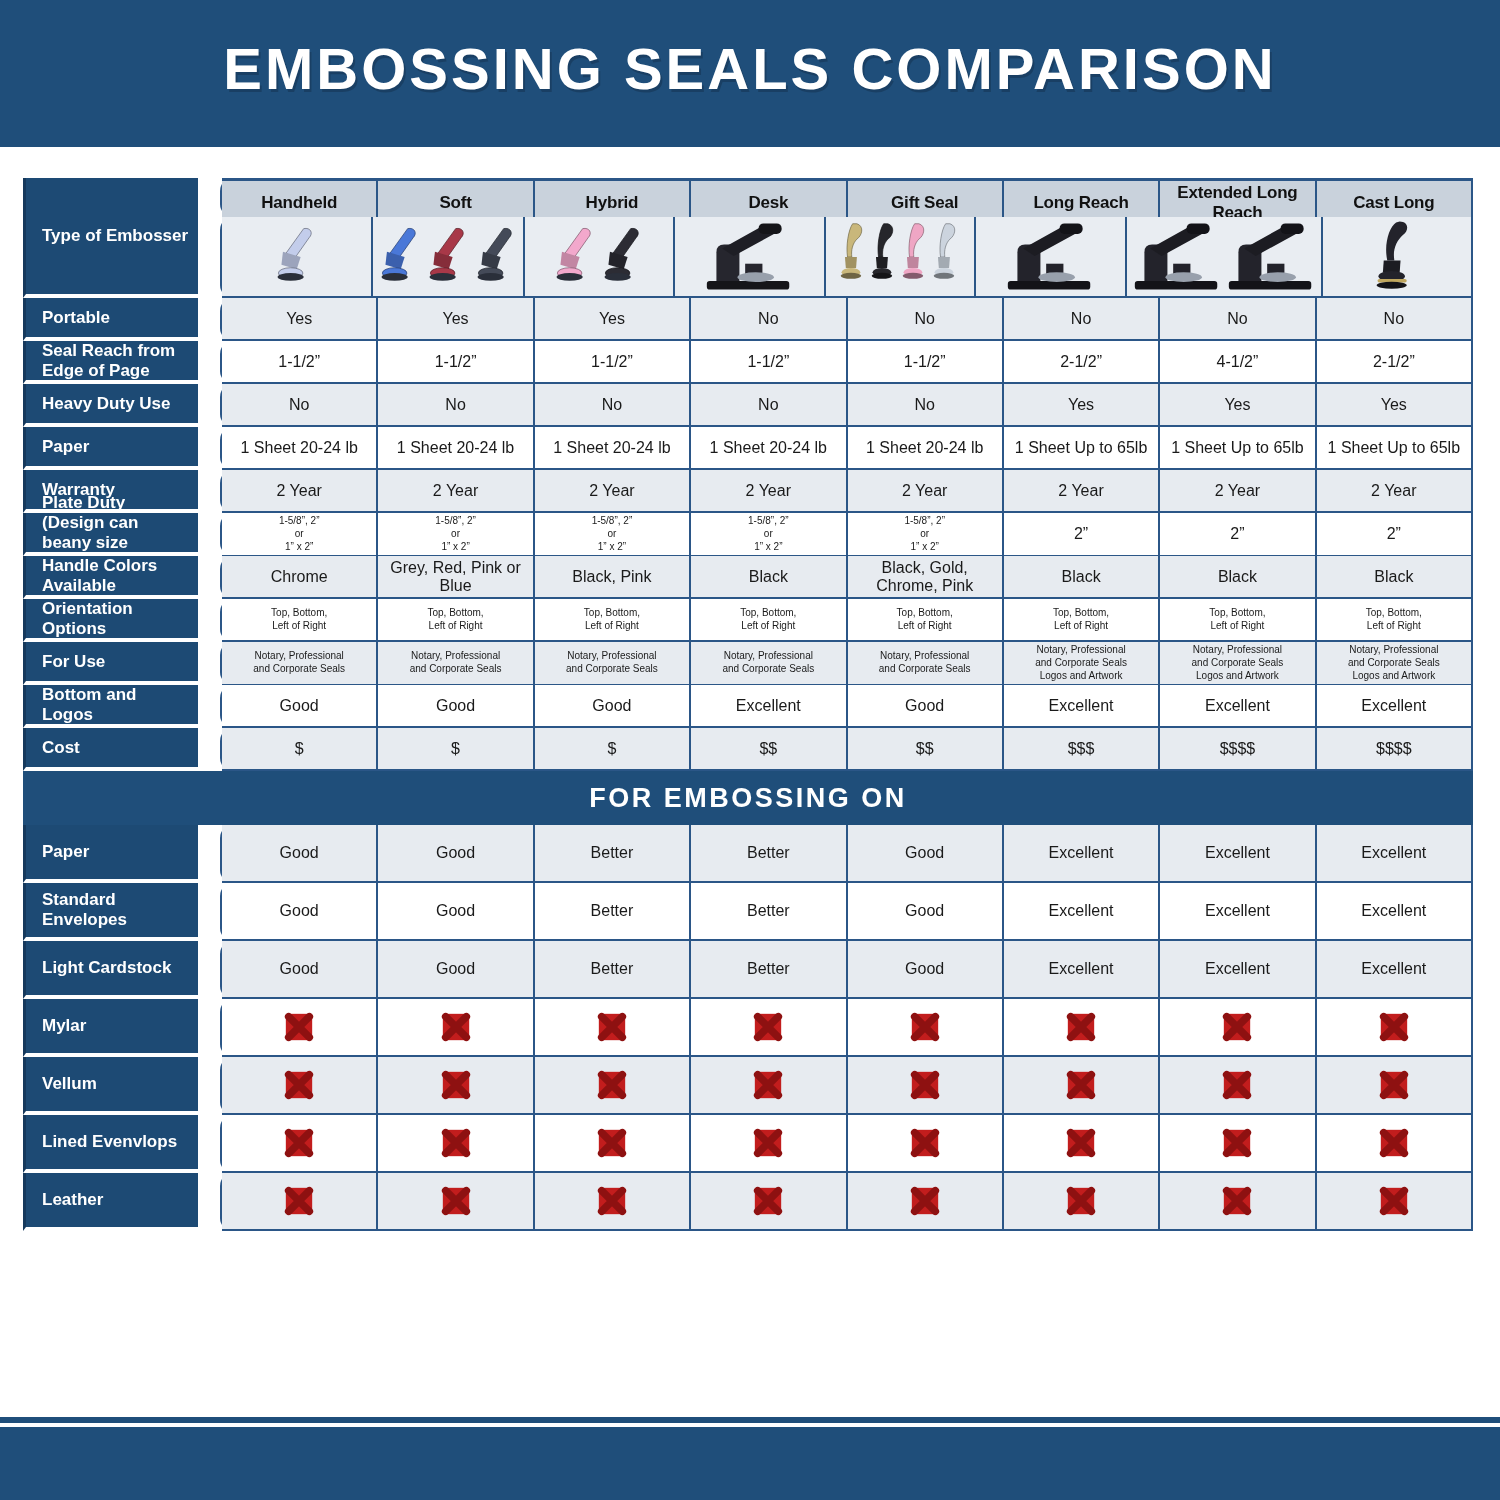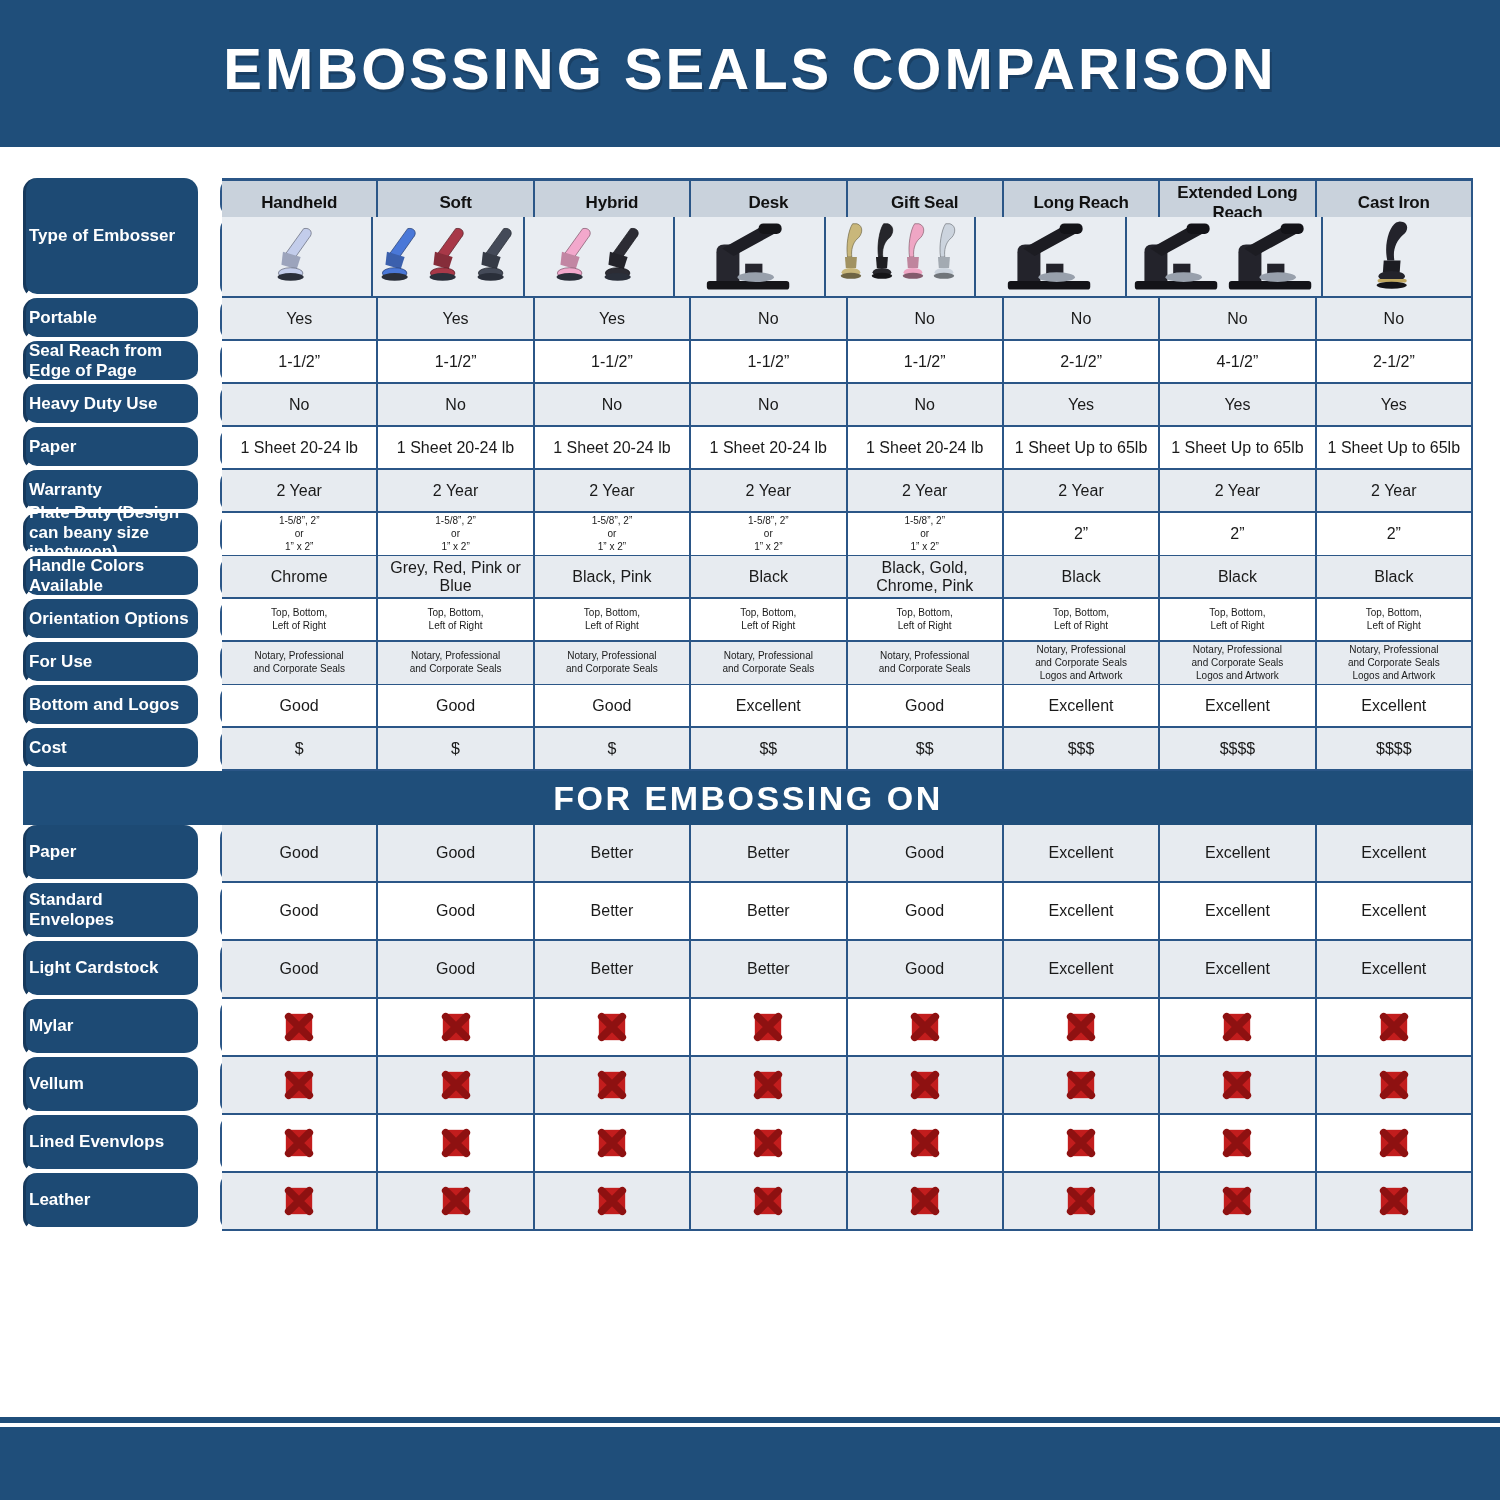--- a/index.html
+++ b/index.html
@@ -17,34 +17,34 @@
   .top-rule{top:139px;height:8px;}
   .bottom-rule{top:1417px;height:6px;}
   .footer-band{position:absolute;top:1427px;left:0;width:1500px;height:73px;background:var(--navy);}
 
   .table{position:absolute;left:23px;top:178px;width:1450px;}
   .trow{display:flex;align-items:stretch;}
   .r-spec{height:43px;} .r-emb{height:58px;} .r-hdr{height:120px;}
   .rlabel{width:175px;min-width:175px;margin-right:22px;background:var(--navy2);
     color:#fff;font-weight:bold;font-size:17px;line-height:1.15;
     display:flex;align-items:center;box-sizing:border-box;
-    padding-left:3px;padding-right:6px;border-bottom:4px solid #fff;
-    border-left:3px solid var(--edge);border-radius:14px;}
+    padding-left:16px;padding-right:6px;border-bottom:4px solid #fff;
+    border-left:3px solid var(--edge);}
   .stack{flex:1;display:flex;flex-direction:column;}
   .cells{flex:1;display:grid;grid-template-columns:repeat(8,1fr);border-left:2px solid var(--line);border-radius:13px;}
   .cell{border-right:2px solid var(--line);border-bottom:2px solid var(--line);
     box-sizing:border-box;display:flex;align-items:center;justify-content:center;
     text-align:center;color:var(--ink);font-size:16px;white-space:pre-line;padding:2px 4px;}
   .head-cells{height:36px;} .img-cells{height:84px;}
   .cell.head{background:var(--headbg);font-weight:bold;font-size:17px;letter-spacing:-.2px;border-top:3px solid var(--line);color:#111;}
   .cell.img{background:var(--imgbg);align-items:flex-end;gap:2px;padding-bottom:3px;}
   .cell.small{font-size:10px;line-height:1.28;}
   .bg-gray{background:var(--gray);} .bg-white{background:#ffffff;}
   .band{height:54px;background:var(--navy);color:#fff;display:flex;align-items:center;justify-content:center;
-    font-weight:bold;font-size:34px;letter-spacing:2.5px;}
+    font-weight:bold;font-size:27px;letter-spacing:2.5px;}
 </style>
 </head>
 <body>
 
 <header class="title-band">
   <h1>EMBOSSING SEALS COMPARISON</h1>
 </header>
 <div class="rule top-rule"></div>
 
 <div class="table" id="cmp-table">
@@ -52,21 +52,21 @@
       <div class="rlabel">Type of Embosser</div>
       <div class="stack">
         <div class="cells head-cells">
           <div class="cell head">Handheld</div>
           <div class="cell head">Soft</div>
           <div class="cell head">Hybrid</div>
           <div class="cell head">Desk</div>
           <div class="cell head">Gift Seal</div>
           <div class="cell head">Long Reach</div>
           <div class="cell head">Extended Long Reach</div>
-          <div class="cell head">Cast Iron</div>
+          <div class="cell head">Cast Long</div>
         </div>
         <div class="cells img-cells">
           <div class="cell img"><svg width="46" height="72" viewBox="0 0 60 80">
               <path d="M40 3 C49 1 53 9 47 15 L28 42 L17 35 Z" fill="#c3cdeb" stroke="rgb(107,113,129)" stroke-width="1"></path>
               <path d="M13 33 L36 40 L31 56 L11 50 Z" fill="rgb(156,164,188)"></path>
               <ellipse cx="23" cy="61" rx="16" ry="7" fill="#c3cdeb" stroke="rgb(107,113,129)" stroke-width="1"></ellipse>
               <ellipse cx="23" cy="66" rx="17" ry="5" fill="#2a2f3a"></ellipse>
             </svg></div>
           <div class="cell img"><svg width="46" height="72" viewBox="0 0 60 80">
               <path d="M40 3 C49 1 53 9 47 15 L28 42 L17 35 Z" fill="#4a78d8" stroke="rgb(41,66,119)" stroke-width="1"></path>

